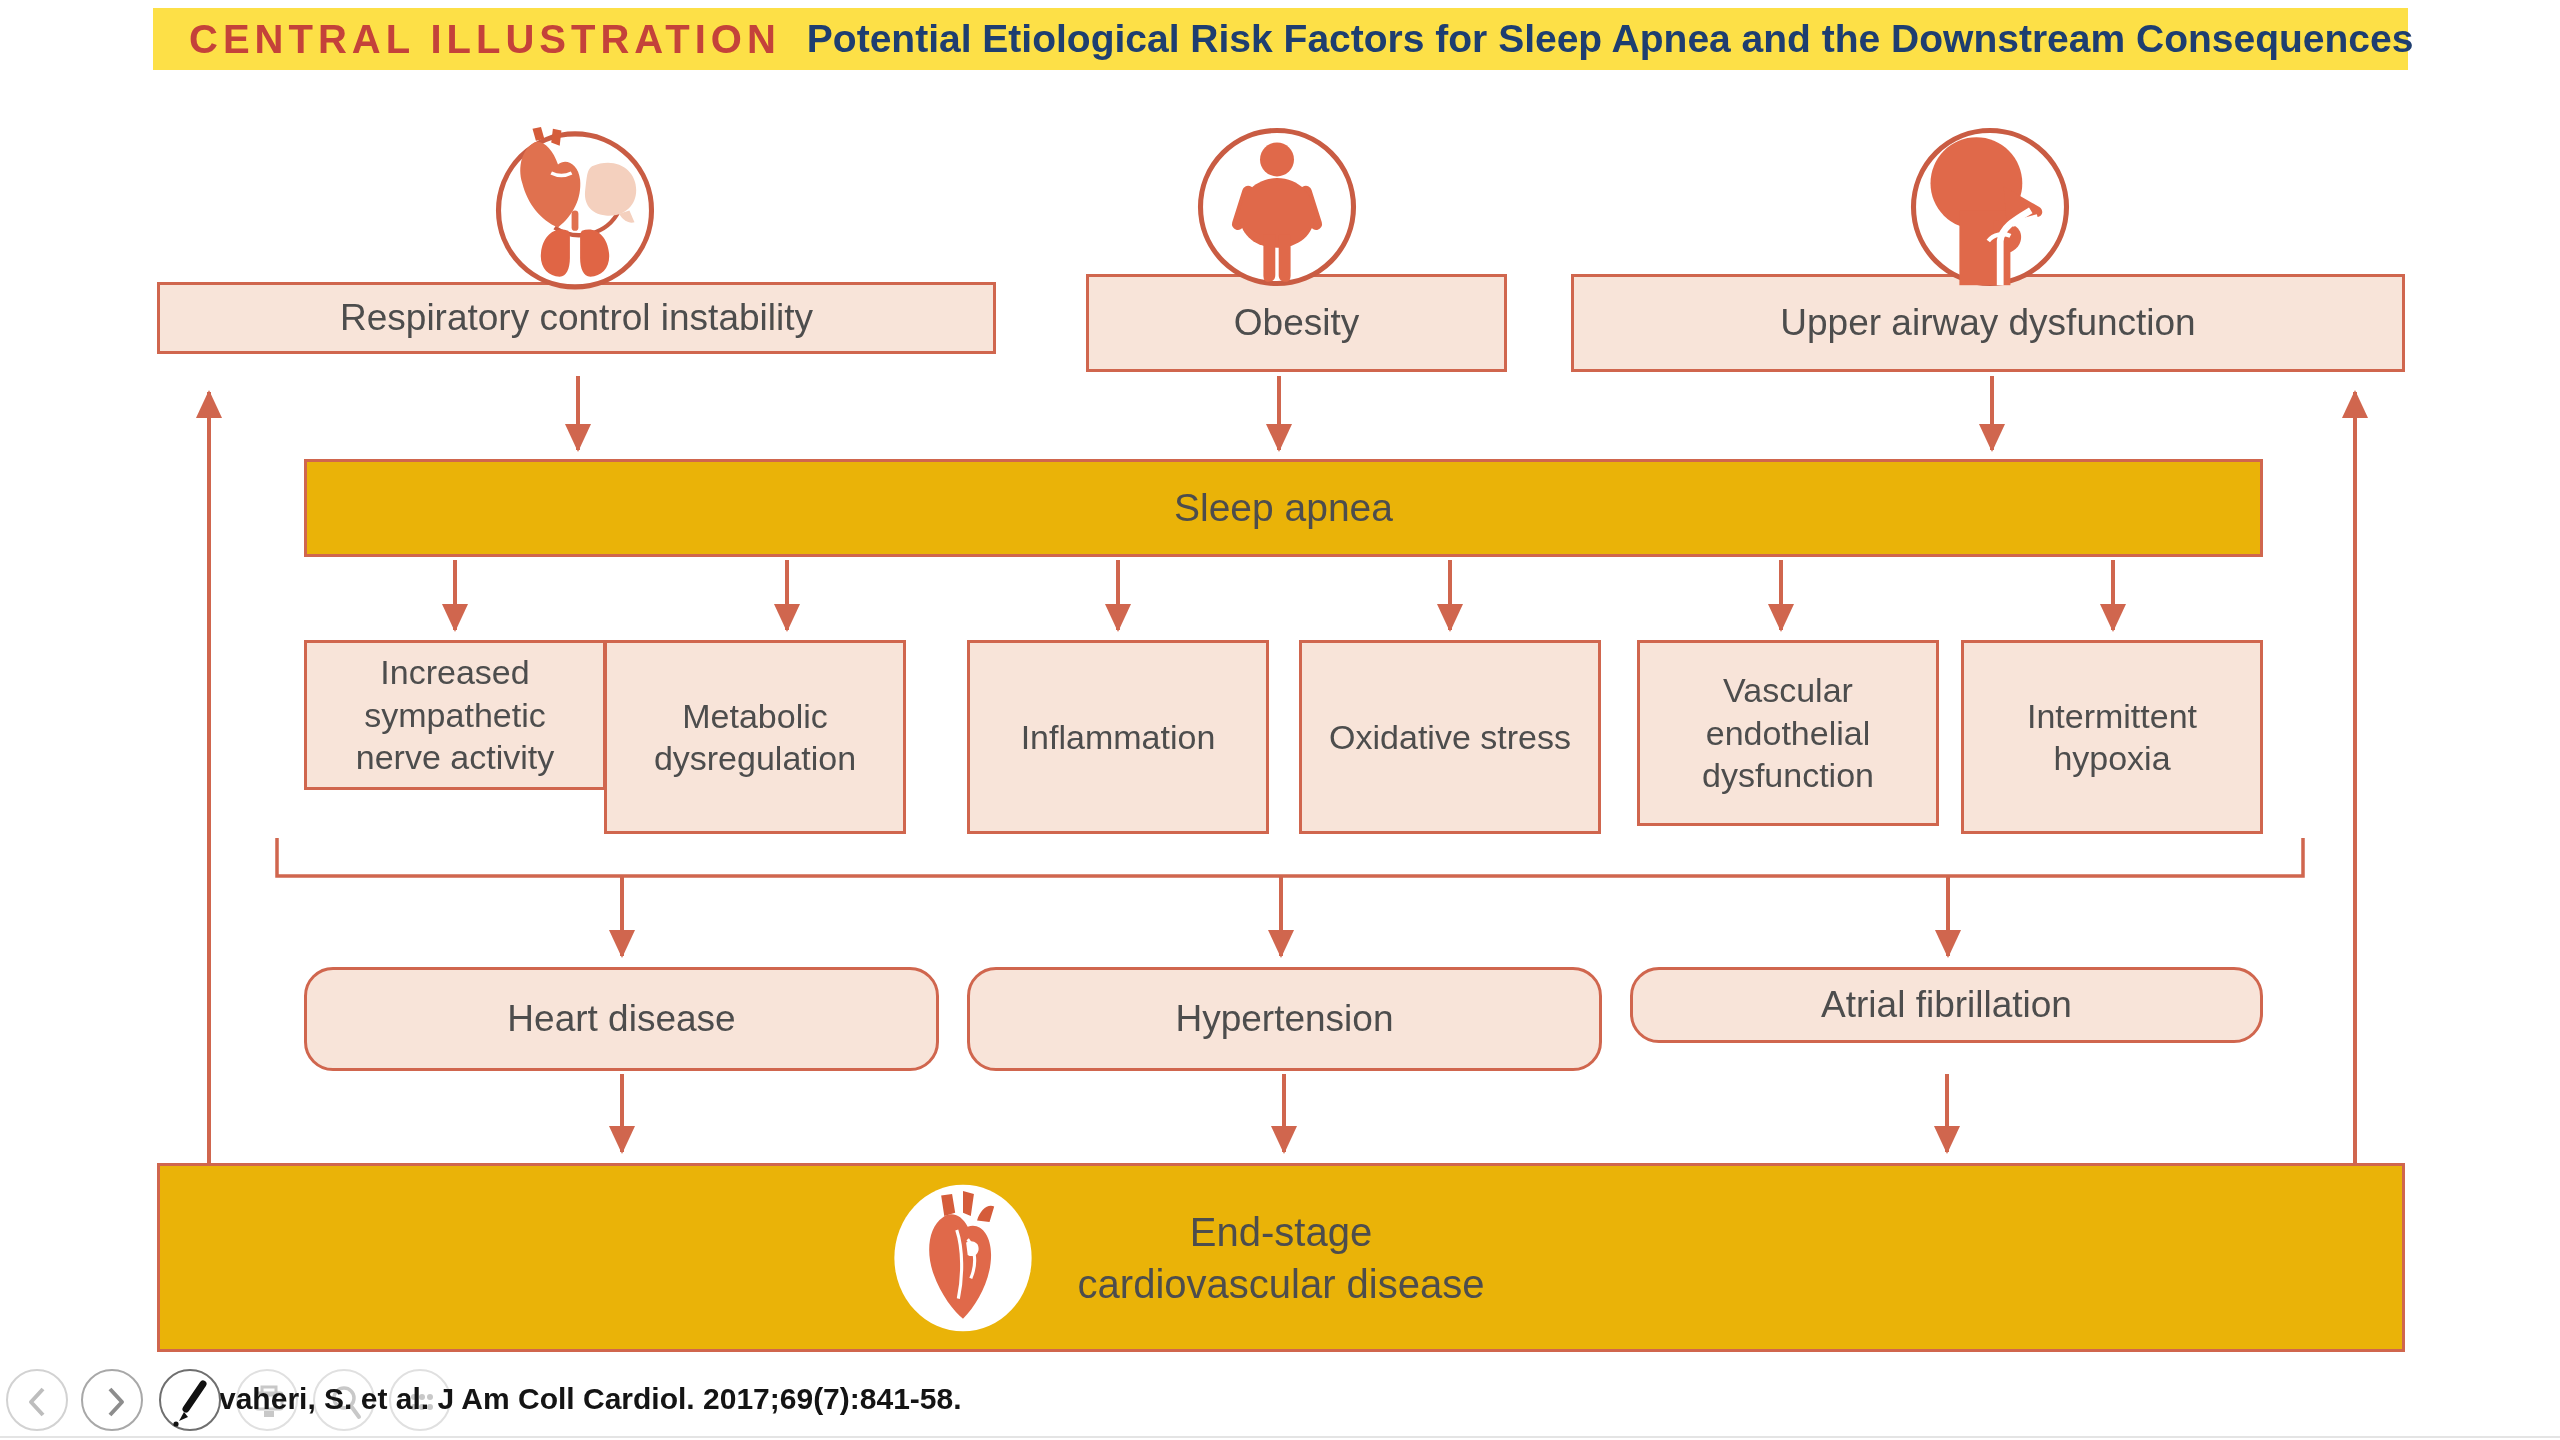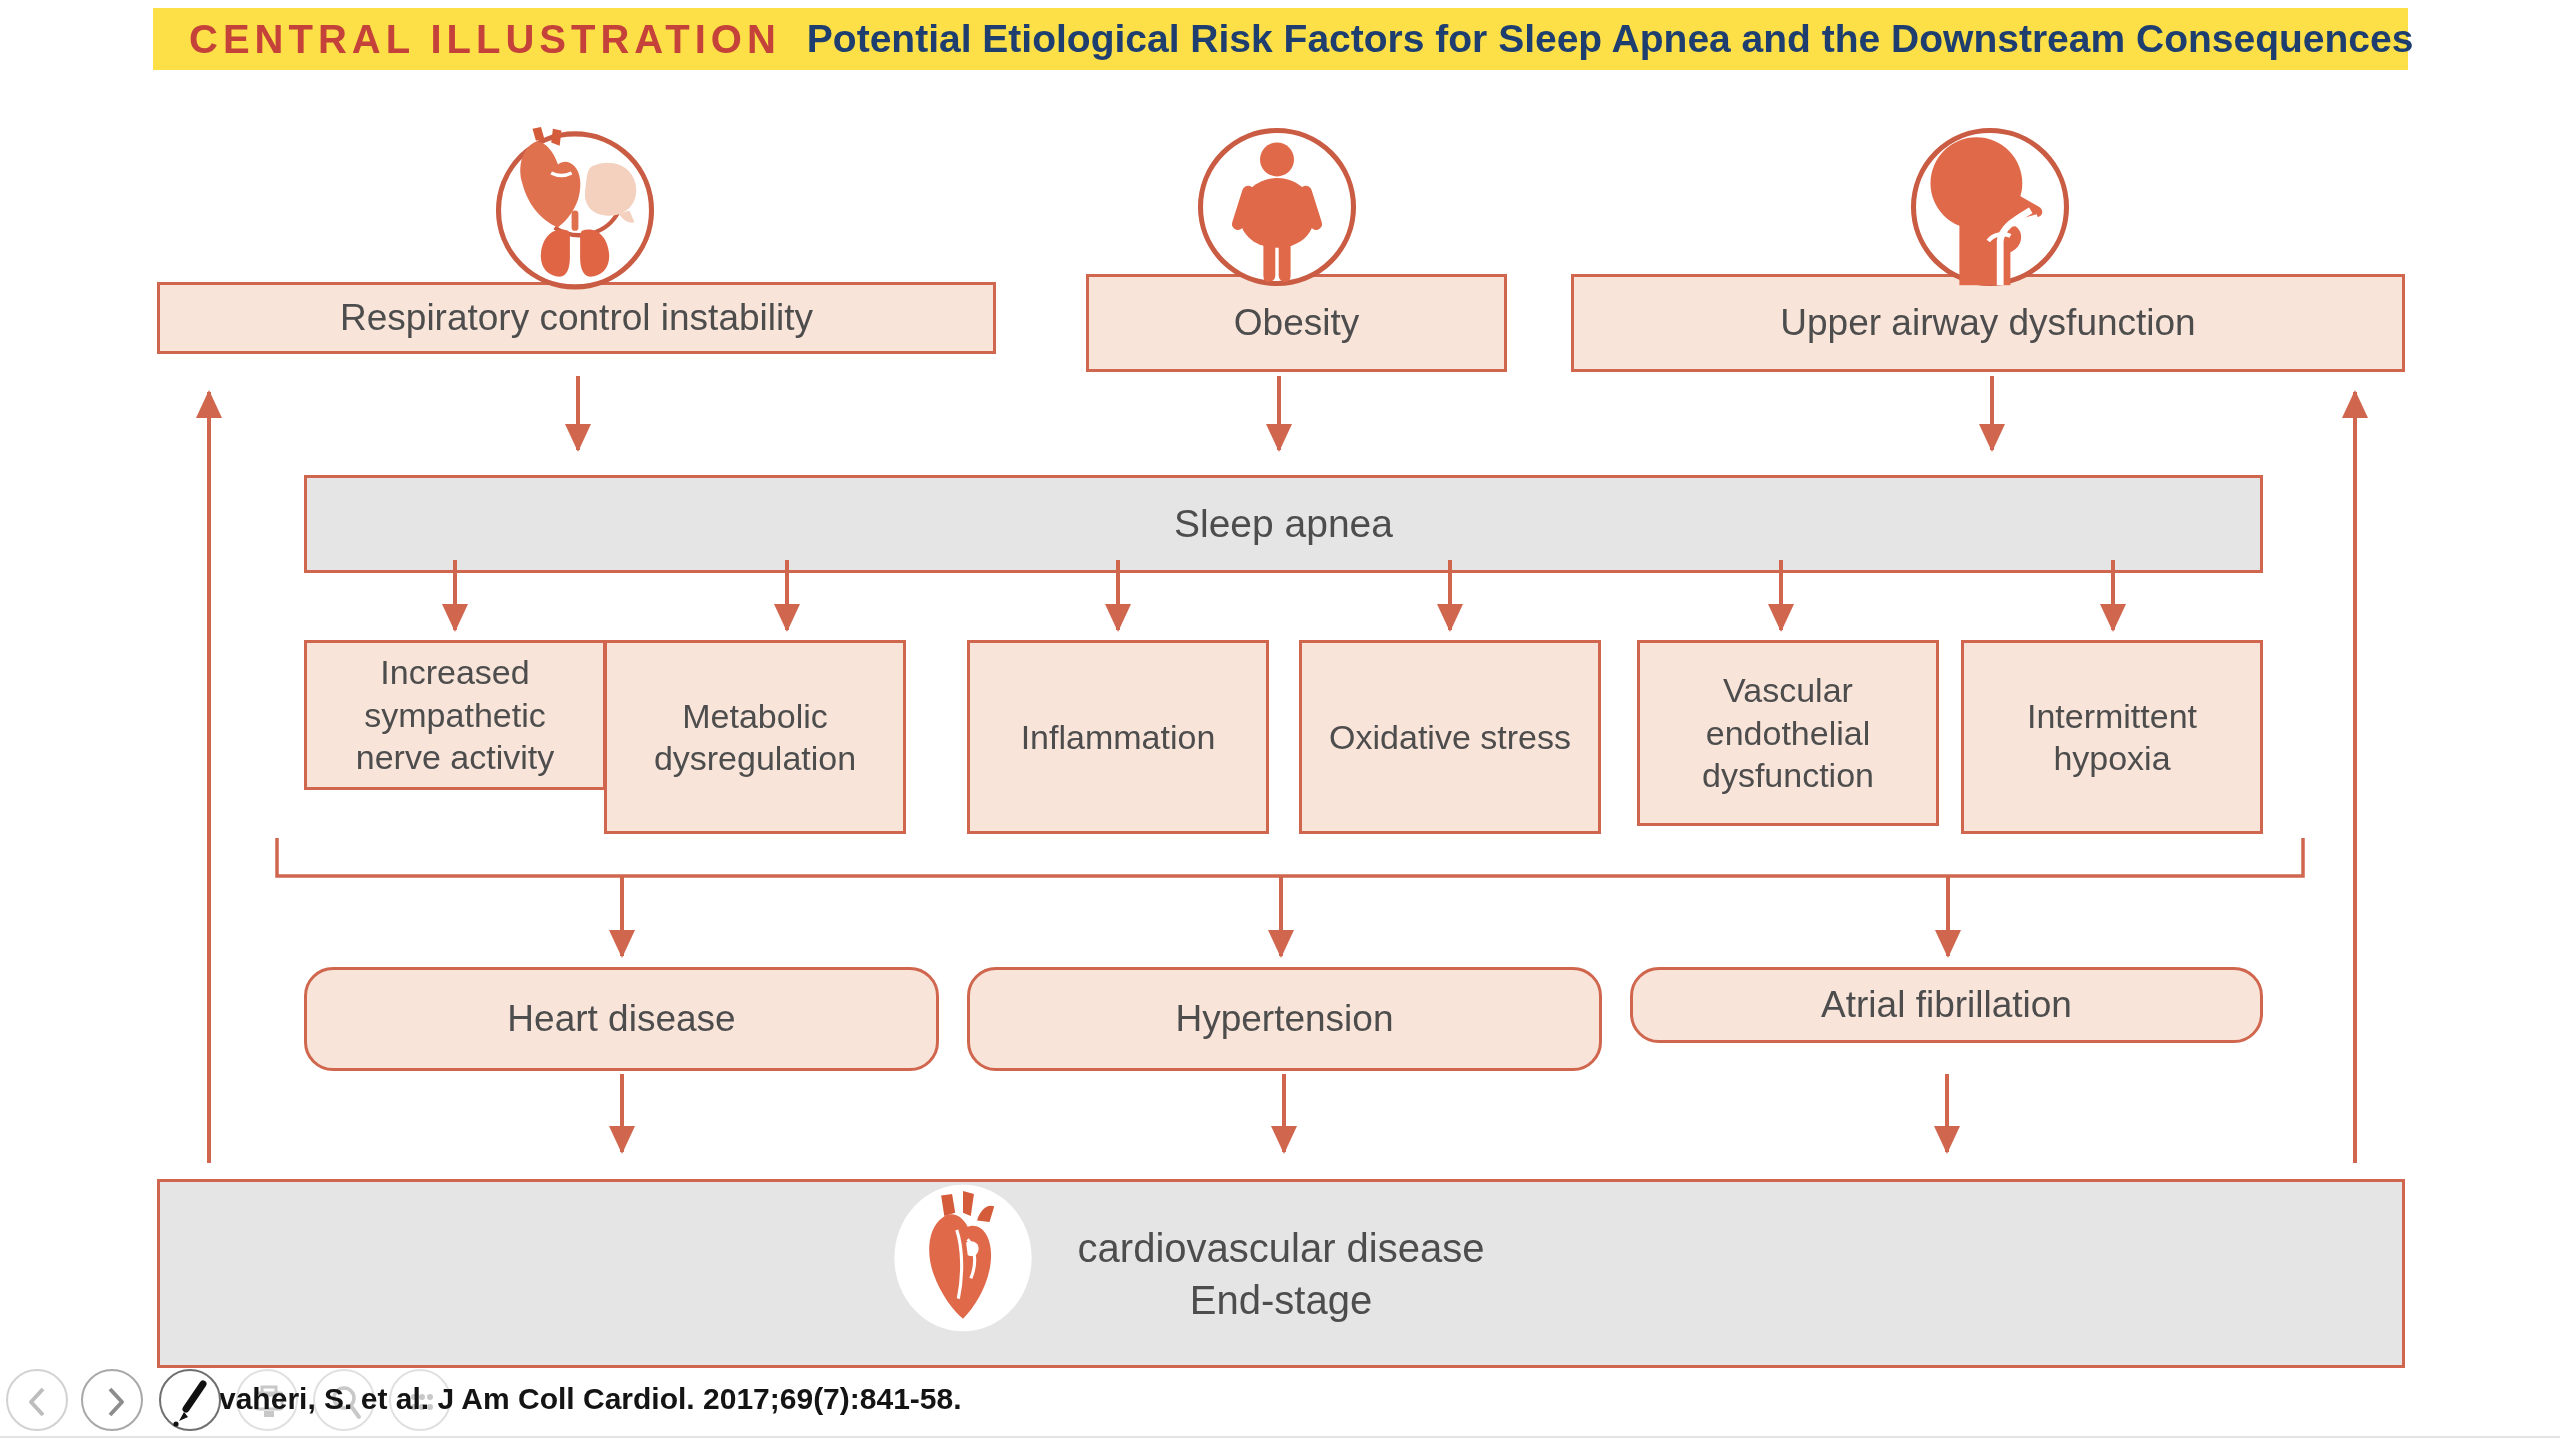--- a/index.html
+++ b/index.html
@@ -9,21 +9,21 @@
   
   .hdr{position:absolute;left:153px;top:8px;width:2255px;height:62px;background:#fde047;
        display:flex;align-items:center;}
   .hdr .kicker{margin-left:36px;color:#c4423a;font-weight:700;font-size:40px;letter-spacing:5px;white-space:nowrap;}
   .hdr .title{margin-left:26px;color:#1e3e70;font-weight:700;font-size:39px;letter-spacing:0;white-space:nowrap;}
 
   
   .node{position:absolute;border:3px solid #d0664e;display:flex;align-items:center;justify-content:center;
         text-align:center;color:#4d4d4d;box-sizing:border-box;}
   .node-light{background:#f8e4d9;}
-  .node-medium{background:#e5e5e5;margin-top:16px;}
+  .node-medium{background:#eab308;}
   .rf{font-size:37px;}
   .central{font-size:39px;}
   .mech{font-size:34px;line-height:1.25;padding:8px 18px;}
   .outcome{font-size:37px;border-radius:29px;}
   .terminal{font-size:40px;line-height:1.3;}
 
   .icon-badge{position:absolute;width:170px;height:170px;z-index:3;}
   .terminal-heart{position:absolute;left:885px;top:1180px;width:156px;height:156px;z-index:3;}
 
   .connectors{position:absolute;left:0;top:0;z-index:1;}
@@ -158,22 +158,22 @@
   </div>
   <div class="node node-light outcome" style="left:967px;top:967px;width:635px;height:104px;">
     <span>Hypertension</span>
   </div>
   <div class="node node-light outcome" style="left:1630px;top:967px;width:633px;height:76px;">
     <span>Atrial fibrillation</span>
   </div>
 
   <div class="node node-medium terminal" style="left:157px;top:1163px;width:2248px;height:189px;">
     <span>
+      <span style="display:block;">End-stage</span>
       <span style="display:block;">cardiovascular disease</span>
-      <span style="display:block;">End-stage</span>
     </span>
   </div>
 
   <svg class="terminal-heart" viewBox="0 0 100 100">
     <ellipse cx="50" cy="50" rx="44" ry="47" fill="#ffffff"></ellipse>
     <path d="M37,24 C28,30 26,46 31,60 C36,74 44,84 50,89 C59,80 68,64 68,48 C68,35 61,27 53,30 C49,22 42,20 37,24 Z" fill="#e0694a"></path>
     <path d="M38,23 L36,10 L43,9 L45,21 Z M50,21 L50,7 L57,9 L55,23 Z M59,26 C61,19 66,15 70,17 L67,27 Z" fill="#d55c3a"></path>
     <path d="M46,32 C50,44 50,62 47,76 M53,38 C58,44 59,54 55,63" stroke="#ffffff" stroke-width="2" fill="none"></path>
     <path d="M52,40 C56,38 60,40 60,44 C60,48 56,50 53,48 Z" fill="#ffffff"></path>
   </svg>

